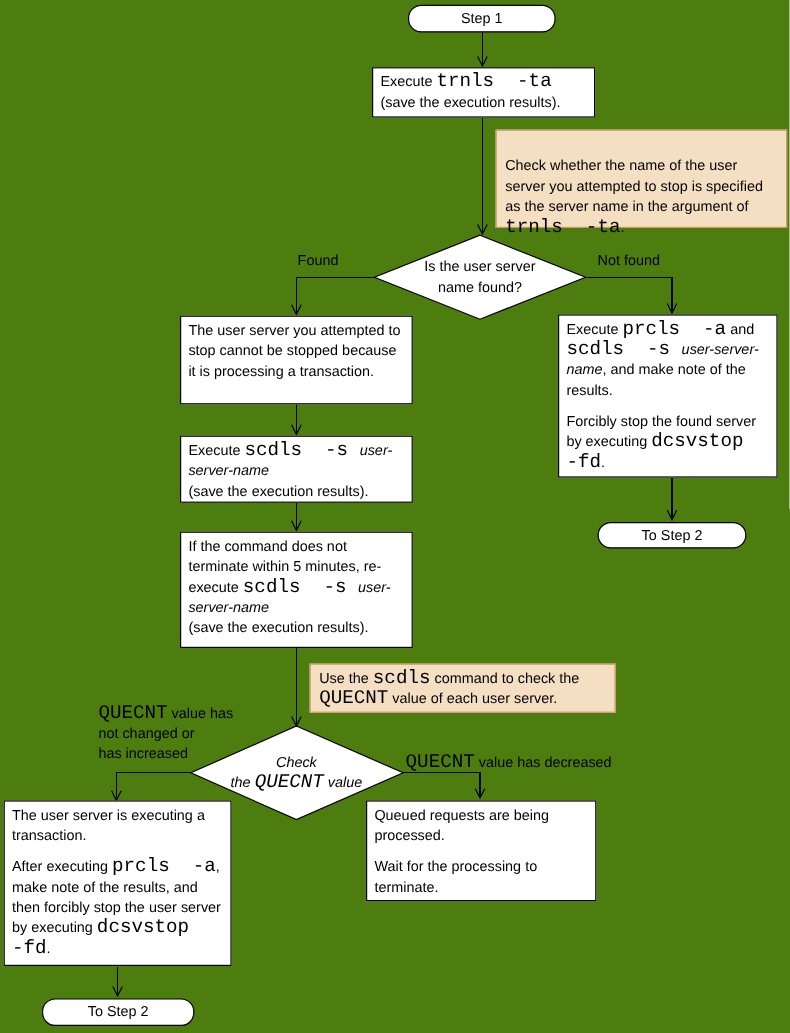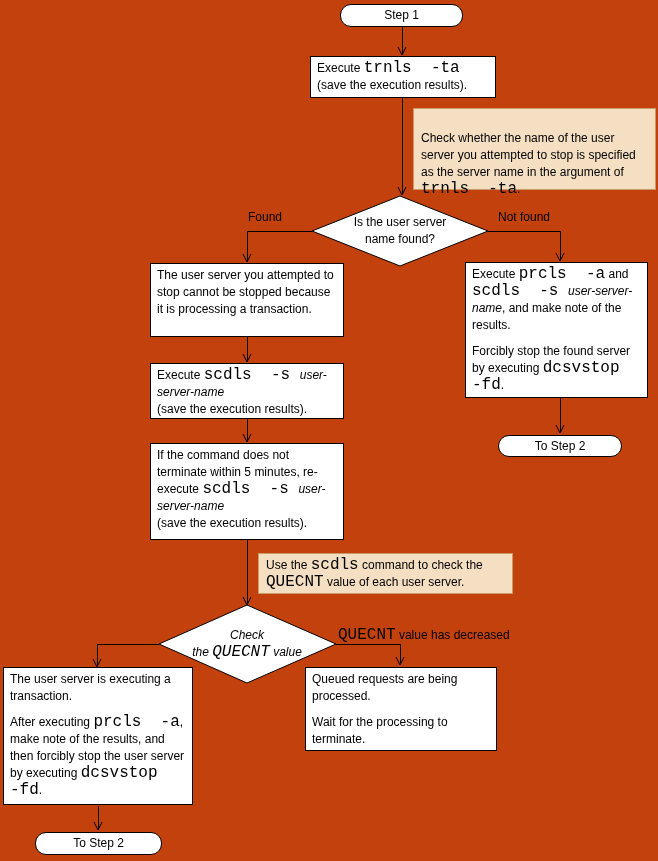--- a/index.html
+++ b/index.html
@@ -1,17 +1,17 @@
 <!DOCTYPE html>
 <html style="--note-bg: #f5dfc2; --note-border: #cc9a66; --line: #000000;"><head>
 <meta charset="utf-8">
 <style>
   html,body{margin:0;padding:0;background:#fff;}
   .canvas{
-    position:relative;width:658px;height:861px;background:#c2410c;
+    position:relative;width:658px;height:861px;background:#4d7c0f;
     font-family:"Liberation Sans",sans-serif;font-size:12px;line-height:17px;color:#000;
     overflow:hidden;
   }
   svg.wires{position:absolute;left:0;top:0;}
   svg .ln{fill:none;stroke:var(--line,#000);stroke-width:1;shape-rendering:crispEdges;}
   svg .ah{fill:none;stroke:var(--line,#000);stroke-width:1;}
   svg .dia{fill:#ffffff;stroke:var(--line,#000);stroke-width:1;}
   .shape{position:absolute;box-sizing:border-box;background:#fff;border:1px solid #000;}
   .process{padding:3px 6px;}
   .terminal{border-radius:11px;display:flex;align-items:center;justify-content:center;text-align:center;}
@@ -104,20 +104,23 @@
     </div>
 
   <div class="shape terminal" style="left:498px;top:435px;width:124px;height:22px;">
     <span>To Step 2</span>
   </div>
 
   <div class="dtext" style="left:167px;top:627px;width:160px;font-style:italic;">
       <div class="para"><span>Check</span><br><span>the </span><span class="code">QUECNT</span><span> value</span></div>
     </div>
 
+  <div class="blabel" style="left:82px;top:586px;width:130px;">
+      <div class="para"><span class="code">QUECNT</span><span> value has</span><br><span>not changed or</span><br><span>has increased</span></div>
+    </div>
   <div class="blabel" style="left:338px;top:627px;width:195px;">
       <div class="para"><span class="code">QUECNT</span><span> value has decreased</span></div>
     </div>
 
   <div class="shape process" style="left:3px;top:667px;width:190px;height:138px;">
       <div class="para"><span>The user server is executing a transaction.</span></div>
       <div class="para para-gap"><span>After executing </span><span class="code">prcls  -a</span><span>, make note of the results, and then forcibly stop the user server by executing </span><span class="code">dcsvstop  -fd</span><span>.</span></div>
     </div>
 
   <div class="shape process" style="left:305px;top:667px;width:192px;height:84px;">

